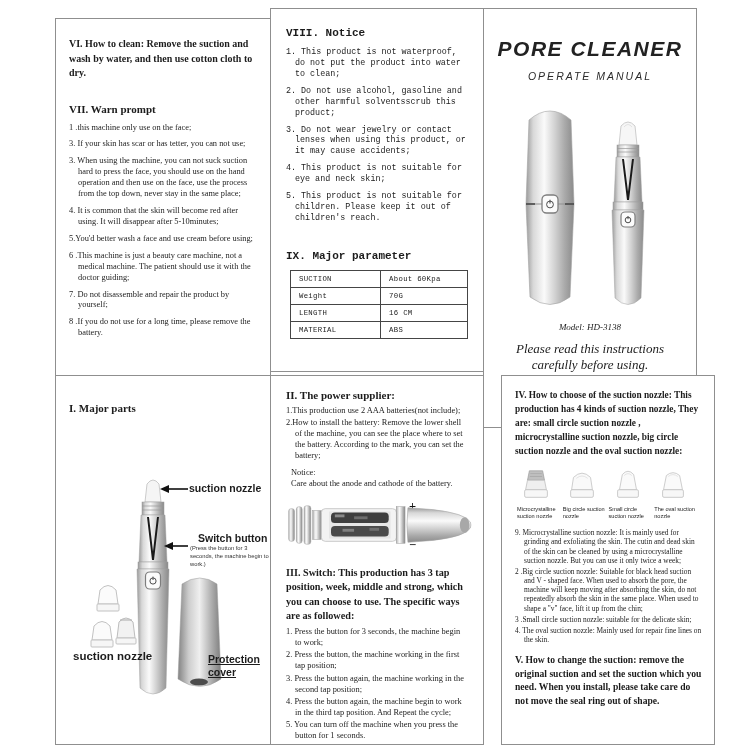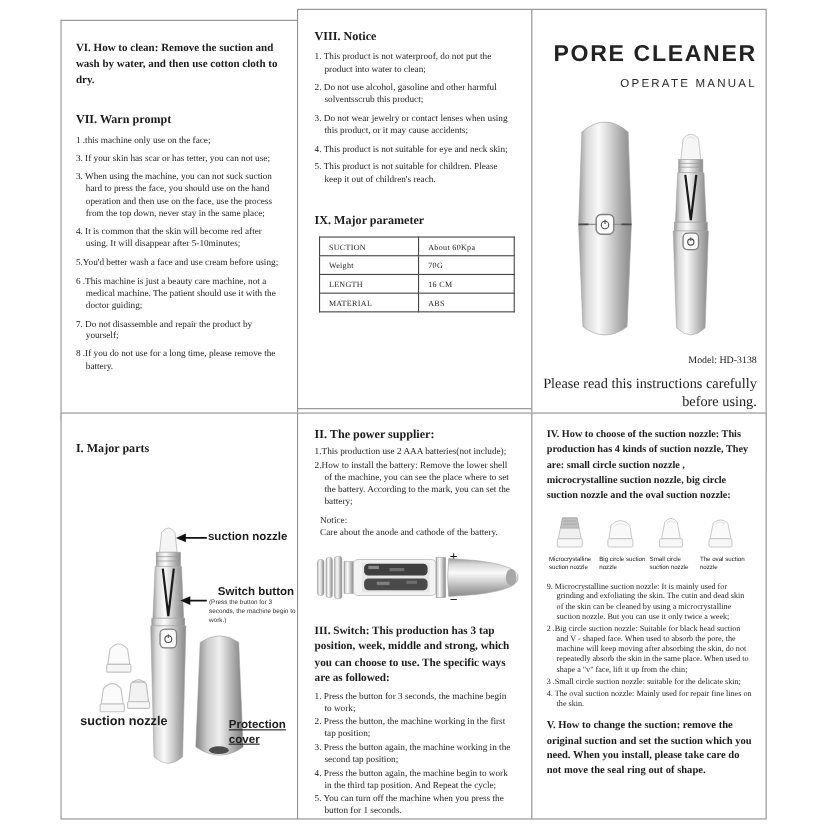--- a/index.html
+++ b/index.html
@@ -6,25 +6,25 @@
   body{
     width:750px;height:750px;background:#ffffff;position:relative;
     font-family:"Liberation Serif", serif;color:#1c1c1c;
     -webkit-font-smoothing:antialiased;
   }
   .panel{
     position:absolute;background:#fff;border:1px solid #8f8f8f;
     box-sizing:border-box;overflow:hidden;
   }
   #panel-howto {left:55px;  top:8px;   width:216px; height:364px; padding:18px 13px 0 13px;margin-top:10px;}
-  #panel-notice{left:270px; top:8px;   width:214px; height:364px; padding:18px 15px 0 15px;}
-  #panel-cover {left:483px; top:8px;   width:214px; height:420px; padding:28px 8px 0 8px; text-align:right;}
+  #panel-notice{left:270px; top:8px;   width:214px; height:364px; padding:18px 15px 0 15px;font-family:Liberation Mono, monospace;}
+  #panel-cover {left:483px; top:8px;   width:214px; height:420px; padding:28px 8px 0 8px; text-align:center;font-style:italic;}
   #panel-parts {left:55px;  top:375px; width:216px; height:370px; padding:26px 13px 0 13px;}
   #panel-power {left:270px; top:375px; width:214px; height:370px; padding:13px 15px 0 15px;}
-  #panel-nozzle{left:483px; top:375px; width:214px; height:370px; padding:13px 12px 0 13px;}
+  #panel-nozzle{left:501px; top:375px; width:214px; height:370px; padding:13px 12px 0 13px;}
 
   .lead{font-size:10px;font-weight:bold;line-height:1.45;margin:0;}
   .sec-title{font-size:11px;font-weight:bold;margin:0 0 8px 0;}
   .mt{margin-top:22px;}
   .li{font-size:8.4px;line-height:1.3;margin:0 0 6px 0;padding-left:9px;text-indent:-9px;}
   .li.tight{margin:0 0 1.5px 0;}
   .li.small{font-size:7.4px;line-height:1.24;margin:0 0 2px 0;}
 
   
   .param-table{border-collapse:collapse;margin:8px 0 0 4px;}

